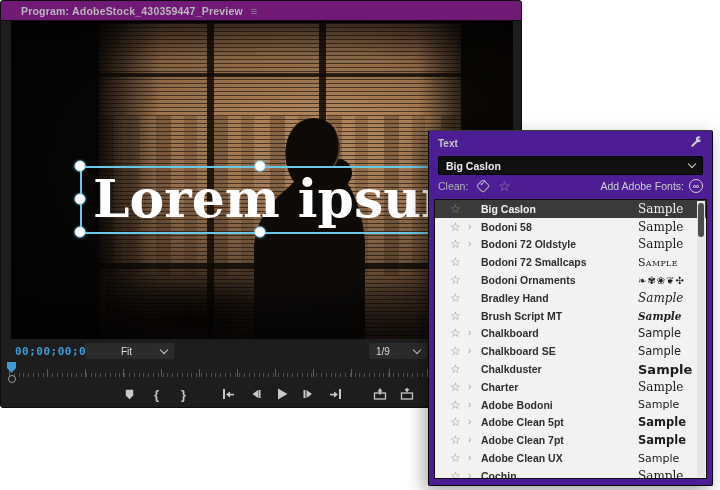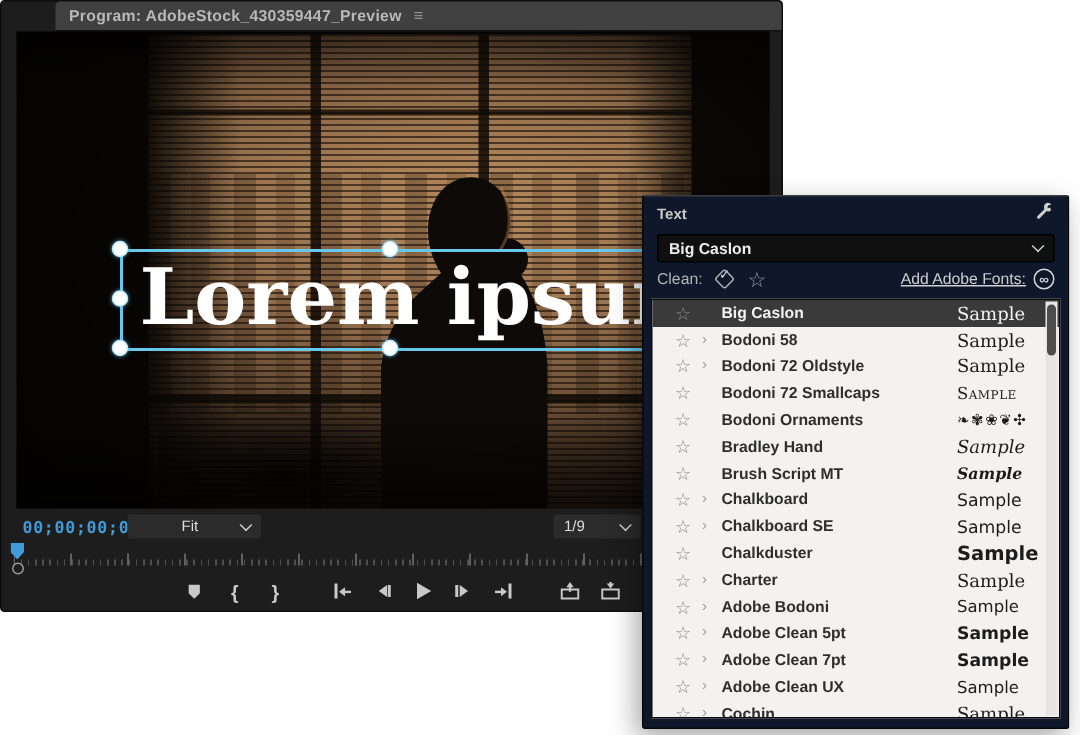--- a/index.html
+++ b/index.html
@@ -2,22 +2,22 @@
 <html><head>
 <meta charset="utf-8">
 <style>
   html,body{margin:0;padding:0;background:#fff;}
   .stage{position:relative;width:720px;height:490px;background:#ffffff;overflow:hidden;
          font-family:"Liberation Sans",sans-serif;-webkit-font-smoothing:antialiased;}
 
   
   .pm{position:absolute;left:0;top:0;width:522px;height:408px;background:#1d1d1d;
       border:1px solid #0e0e0e;border-radius:3px;box-sizing:border-box;}
-  .pm-titlebar{position:absolute;left:0;top:0;right:0;height:19px;background:#404040;
-      border-bottom:1px solid #101010;display:flex;align-items:center;padding-left:9px;border-radius:3px 3px 0 0;margin-left:36px;}
+  .pm-titlebar{position:absolute;left:0;top:0;right:0;height:19px;background:#701a75;
+      border-bottom:1px solid #101010;display:flex;align-items:center;padding-left:20px;border-radius:3px 3px 0 0;}
   .pm-title{font-size:10.5px;color:#b9b9b9;letter-spacing:.2px;font-weight:bold;}
   .pm-menu{margin-left:8px;color:#8f8f8f;font-size:11px;cursor:pointer;}
 
   
   .video{position:absolute;left:10px;top:20px;width:502px;height:318px;background:#0a0806;overflow:hidden;}
   .vwindow{position:absolute;left:88px;top:2px;width:362px;height:316px;
     background:
       repeating-linear-gradient(180deg, rgba(18,10,5,.62) 0 1px, rgba(0,0,0,0) 1px 4px),
       radial-gradient(ellipse at 62% 42%, rgba(255,196,130,.30), rgba(0,0,0,0) 62%),
       linear-gradient(180deg,#6e5138 0%,#97714d 28%,#8b6748 55%,#5e452f 78%,#34251a 100%);}
@@ -71,38 +71,38 @@
     border:1.4px solid #9a9a9a;background:#1d1d1d;cursor:grab;}
 
   
   .transport{position:absolute;left:120px;top:382px;height:22px;display:flex;align-items:center;gap:10px;}
   .tb{width:17px;height:17px;display:flex;align-items:center;justify-content:center;cursor:pointer;
       color:#c9c9c9;font-size:13px;font-weight:bold;}
   .tb svg{display:block;}
   .tsp{width:7px;}
 
   
-  .tp{position:absolute;left:428px;top:130px;width:285px;height:356px;background:#0f172a;
+  .tp{position:absolute;left:428px;top:130px;width:285px;height:356px;background:#4c1d95;
       border:1px solid #080808;border-top-color:#3c3c3c;border-radius:2px;box-sizing:border-box;
       box-shadow:-4px 6px 18px rgba(0,0,0,.35);}
   .tp-header{position:absolute;left:0;top:0;right:0;height:24px;display:flex;align-items:center;
       padding:0 9px;}
   .tp-title{font-size:10px;color:#c8c8c8;font-weight:bold;}
   .wrench{margin-left:auto;cursor:pointer;}
   .font-dd{position:absolute;left:9px;right:9px;top:25px;height:17px;background:#101010;
       border:1px solid #000;border-radius:2px;display:flex;align-items:center;padding:0 7px;cursor:pointer;}
   .font-dd-val{font-size:10.5px;color:#ececec;font-weight:bold;}
   .filter-row{position:absolute;left:9px;right:9px;top:44px;height:21px;display:flex;align-items:center;}
   .filter-label{font-size:10.5px;color:#b5b5b5;}
   .sync-ic{position:relative;width:11px;height:11px;margin-left:9px;cursor:pointer;}
   .sync-ic .dia{position:absolute;left:1px;top:1px;width:8px;height:8px;border:1.3px solid #b0b0b0;
       border-radius:2px;transform:rotate(45deg);}
   .sync-ic .chk{position:absolute;left:2px;top:-2px;font-size:9px;color:#d8d8d8;}
   .star-filter{margin-left:10px;font-size:14px;color:#9a9a9a;line-height:1;cursor:pointer;}
-  .aaf-label{margin-left:auto;font-size:10.5px;color:#cfcfcf;text-decoration:underline;}
+  .aaf-label{margin-left:auto;font-size:10.5px;color:#cfcfcf;}
   .cc-ic{margin-left:5px;width:14px;height:14px;border:1.3px solid #d5d5d5;border-radius:50%;
       display:flex;align-items:center;justify-content:center;font-size:9px;color:#d5d5d5;
       font-weight:bold;cursor:pointer;box-sizing:border-box;}
 
   
   .font-list{position:absolute;left:5px;right:5px;top:68px;bottom:6px;background:#f3f2f1;
       overflow:hidden;border:1px solid #0b0b0b;box-sizing:border-box;}
   .frow{position:relative;display:flex;align-items:center;height:17.8px;padding-left:15px;cursor:pointer;}
   .frow .fstar{width:18px;font-size:12px;color:#8b8b8b;line-height:1;}
   .frow .farrow{width:13px;font-size:10px;color:#9b9b9b;line-height:1;}

